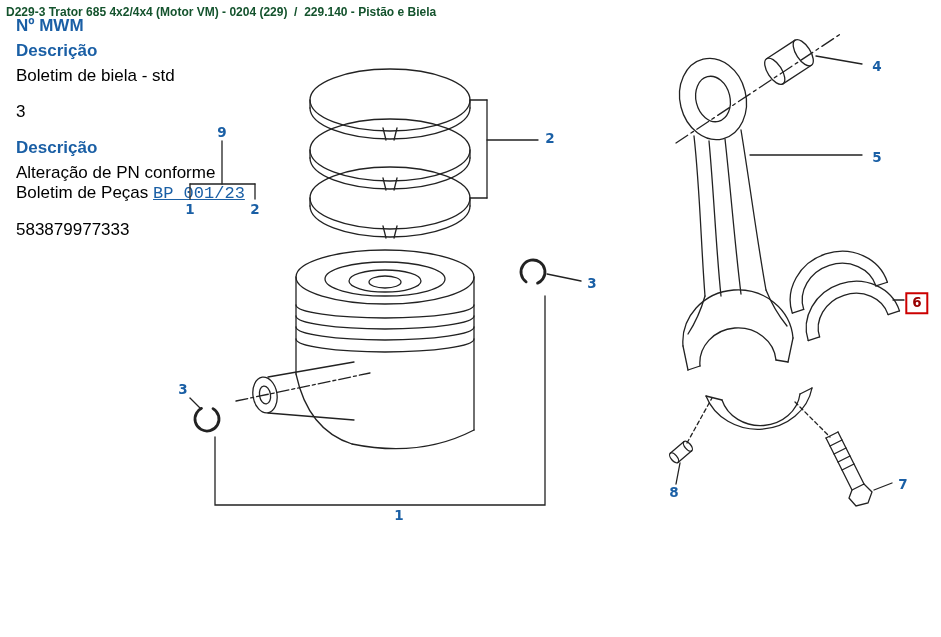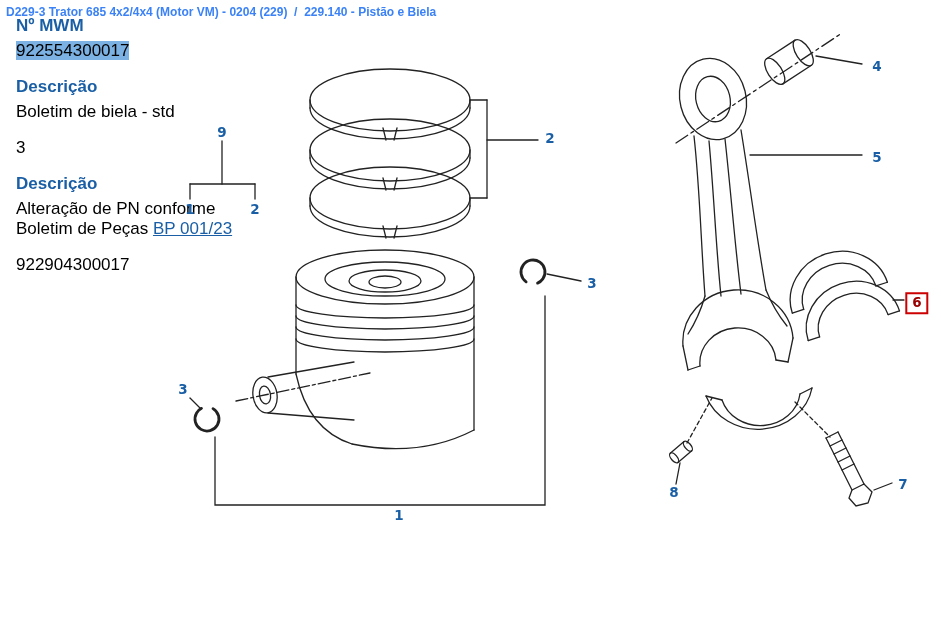--- a/index.html
+++ b/index.html
@@ -3,29 +3,29 @@
 <meta charset="utf-8">
 <style>
   * { margin:0; padding:0; box-sizing:border-box; }
   :root { --blue:#1a5fa5; --red:#cc0000; --hl:#7cb2e3; }
   html,body { background:#fff; }
   body { font-family:"Liberation Sans",sans-serif; }
   .screen { position:relative; width:941px; height:637px; background:#fff; overflow:hidden; }
 
   .breadcrumb {
     position:absolute; left:6px; top:5px;
-    font-size:12px; font-weight:bold; color:#3b82f6; white-space:pre;
+    font-size:12px; font-weight:bold; color:#14532d; white-space:pre;
   }
 
   .panel { position:absolute; left:16px; top:16px; width:250px; font-size:17px; color:#000; line-height:1.18; }
   .label { font-weight:bold; margin-bottom:5px; }
   .label.blue { color:var(--blue); }
   .value { margin-bottom:16px; }
   .hl { background:var(--hl); color:#000; }
-  a.link { color:var(--blue); text-decoration:underline; cursor:pointer; }
+  a.link { color:var(--blue); text-decoration:underline; cursor:pointer;font-family:Liberation Mono, monospace; }
 
   .diagram-svg { position:absolute; left:0; top:0; width:941px; height:637px; }
 
   .callout {
     position:absolute; transform:translate(-50%,-50%);
     font-family:"DejaVu Sans",sans-serif; font-weight:bold; font-size:13.5px;
     color:var(--blue); cursor:pointer; line-height:1;
   }
   .callout.red {
     color:#990000; border:2px solid var(--red);
@@ -35,31 +35,30 @@
 </head>
 <body>
 
 <div class="screen">
 
   <div class="breadcrumb">D229-3 Trator 685 4x2/4x4 (Motor VM) - 0204 (229)  /  229.140 - Pistão e Biela</div>
 
   <div class="panel">
     <div class="label blue">Nº MWM</div>
 
-    <div class="value"><span class="hl">922554300017</span></div>
 
     <div class="label blue">Descrição</div>
     <div class="value">Boletim de biela - std</div>
 
     <div class="value">3</div>
 
     <div class="label blue">Descrição</div>
     <div class="value"><span>Alteração de PN conforme Boletim de Peças </span><a class="link" href="#">BP 001/23</a></div>
 
-    <div class="value">922904300017</div>
+    <div class="value">583879977333</div>
   </div>
 
   <svg class="diagram-svg" viewBox="0 0 941 637" aria-hidden="true">
     <g stroke="#222" fill="none" stroke-width="1.3" stroke-linecap="round">
 
       <g>
         <ellipse cx="390" cy="100" rx="80" ry="31"></ellipse>
         <path d="M310 108 A80 31 0 0 0 470 108"></path>
         <line x1="310" y1="100" x2="310" y2="108"></line>
           <line x1="470" y1="100" x2="470" y2="108"></line>

